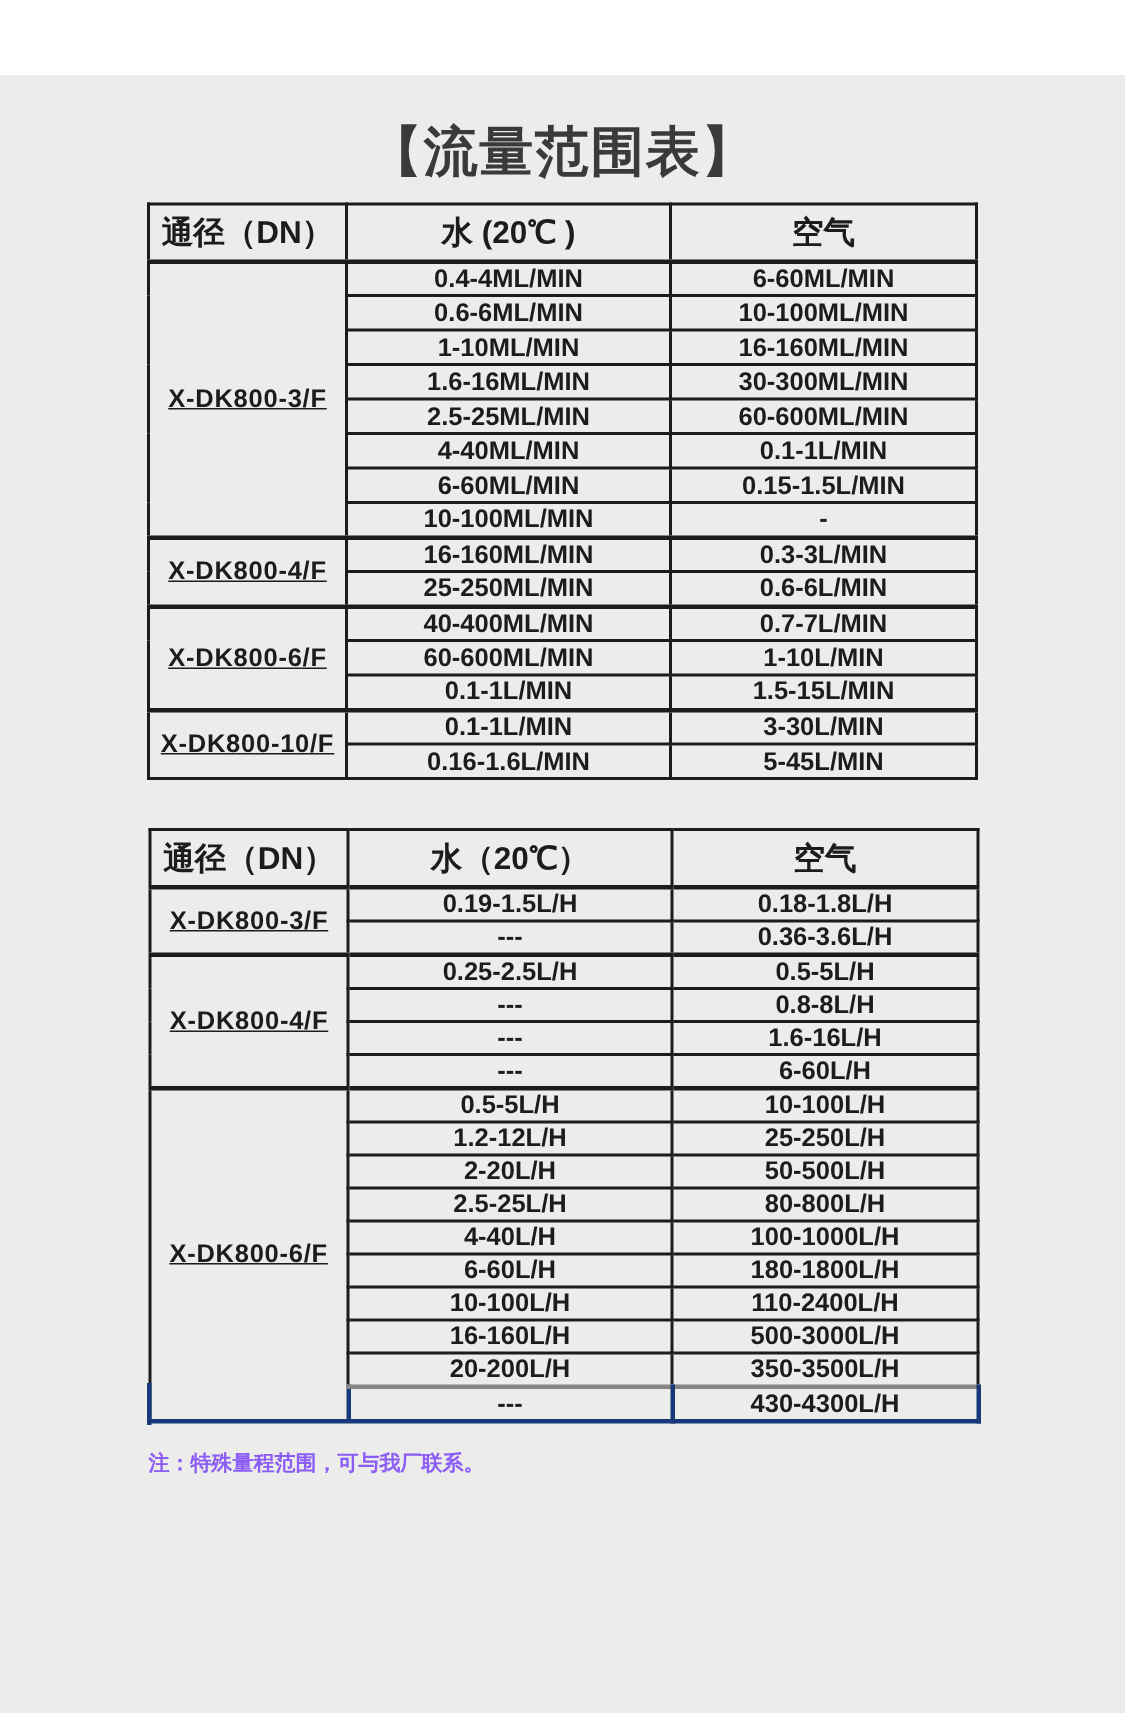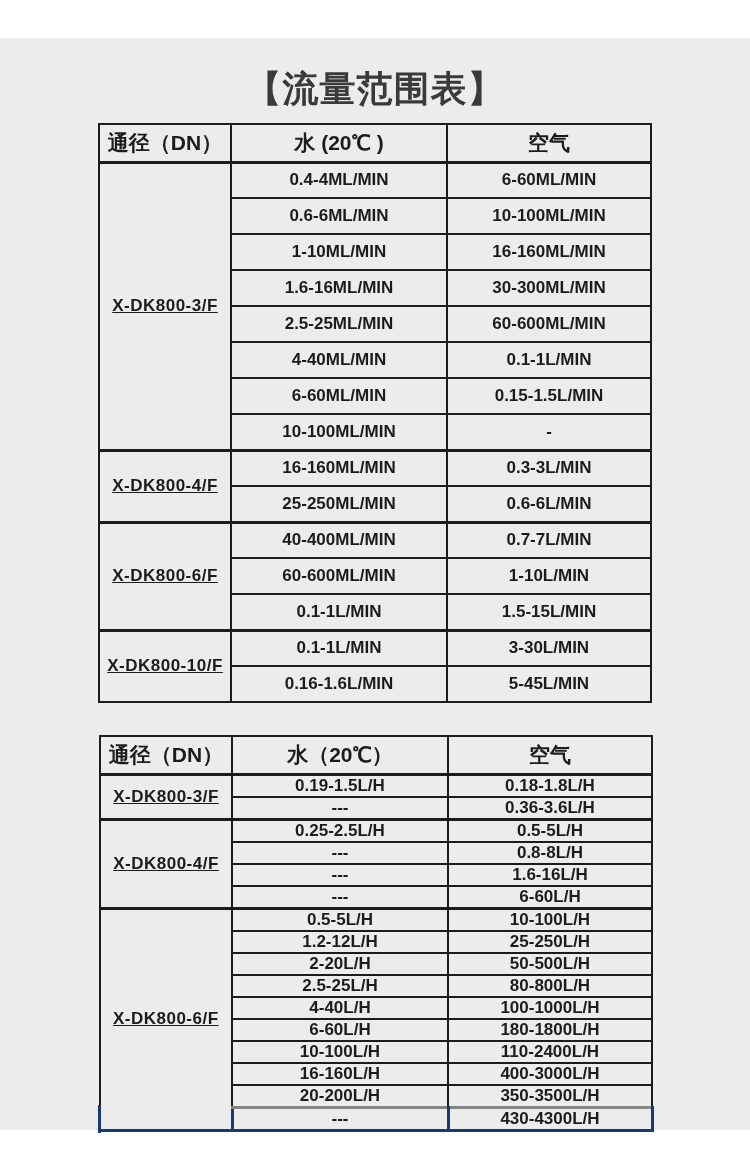--- a/index.html
+++ b/index.html
@@ -10,21 +10,21 @@
     -webkit-font-smoothing: antialiased;
   }
   .canvas {
     width: 750px;
     height: 1150px;
     background: #ffffff;
     position: relative;
   }
   .band {
     position: absolute;
-    top: 38px;
+    top: 50px;
     left: 0;
     width: 750px;
     height: 1092px;
     background: #ececea;
   }
   .page-title {
     padding-top: 28px;
     text-align: center;
     font-size: 36px;
     line-height: 45px;
@@ -52,21 +52,21 @@
     color: #1c1c1c;
     font-weight: 700;
     overflow: hidden;
     white-space: nowrap;
   }
   table.spec th {
     height: 38px;
     font-size: 21px;
     border-bottom-width: 3px;
   }
-  #table1 td { height: 36px; font-size: 17px; }
+  #table1 td { height: 23px; font-size: 17px; }
   #table2 td { height: 22px; font-size: 17px; }
   table.spec td.model { font-size: 17px; letter-spacing: 0.5px; text-decoration: underline; }
   tr.group-start td { border-top-width: 3px; }
   
   #table2 tbody tr:last-child td {
     border-top: 3px solid #858585;
     border-bottom: 3px solid #17397a;
   }
   #table2 tbody tr:last-child td:first-child {
     border-left: 3px solid #17397a;
@@ -248,21 +248,21 @@
             <tr>
               <td>6-60L/H</td>
               <td>180-1800L/H</td>
             </tr>
             <tr>
               <td>10-100L/H</td>
               <td>110-2400L/H</td>
             </tr>
             <tr>
               <td>16-160L/H</td>
-              <td>400-3000L/H</td>
+              <td>500-3000L/H</td>
             </tr>
             <tr>
               <td>20-200L/H</td>
               <td>350-3500L/H</td>
             </tr>
             <tr>
               <td>---</td>
               <td>430-4300L/H</td>
             </tr>
           </tbody>

